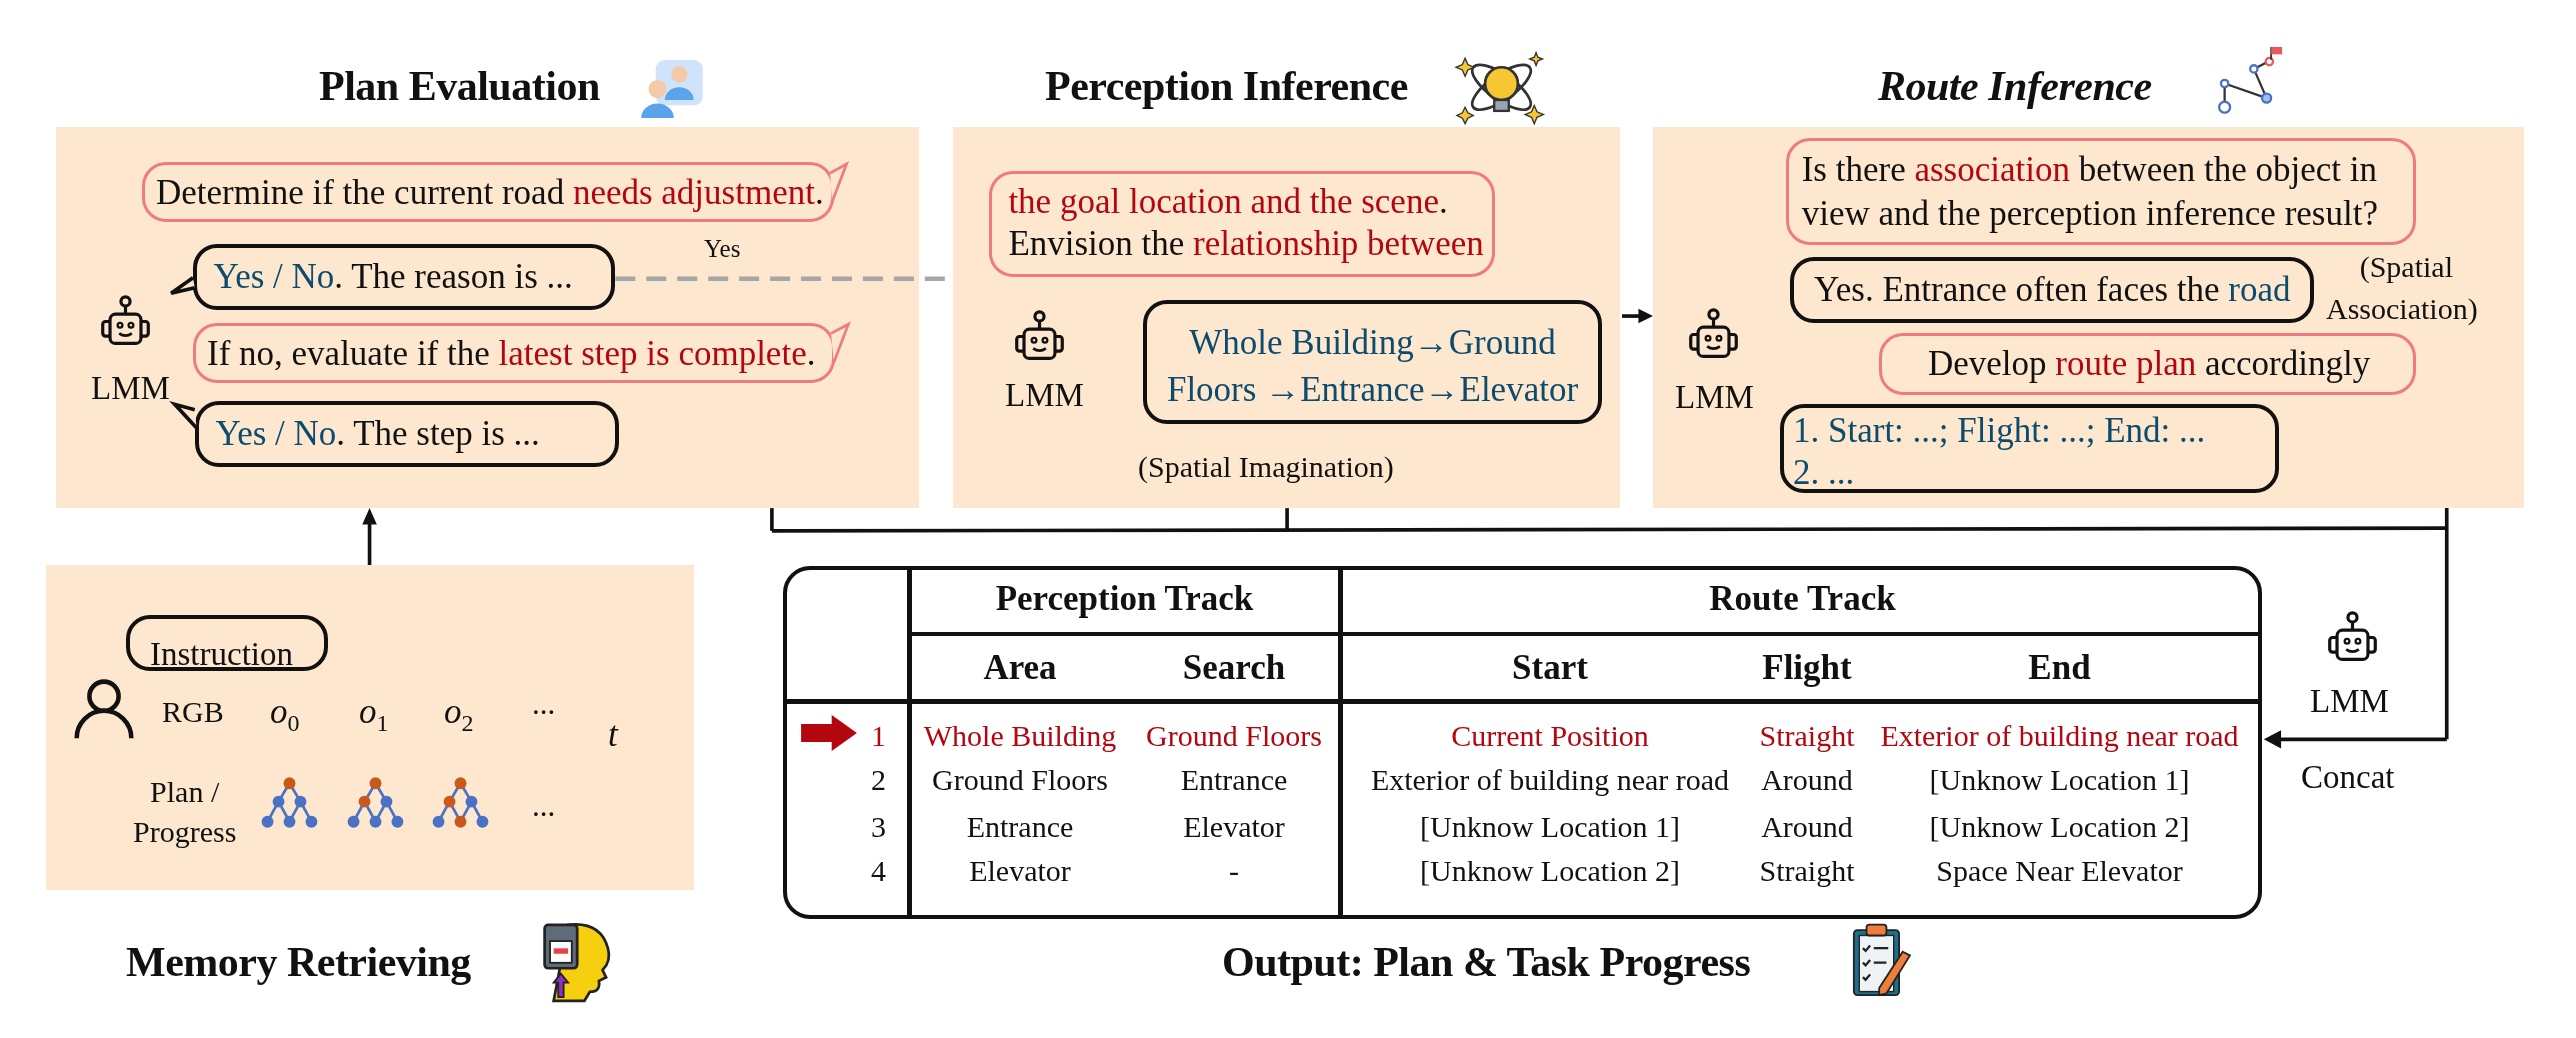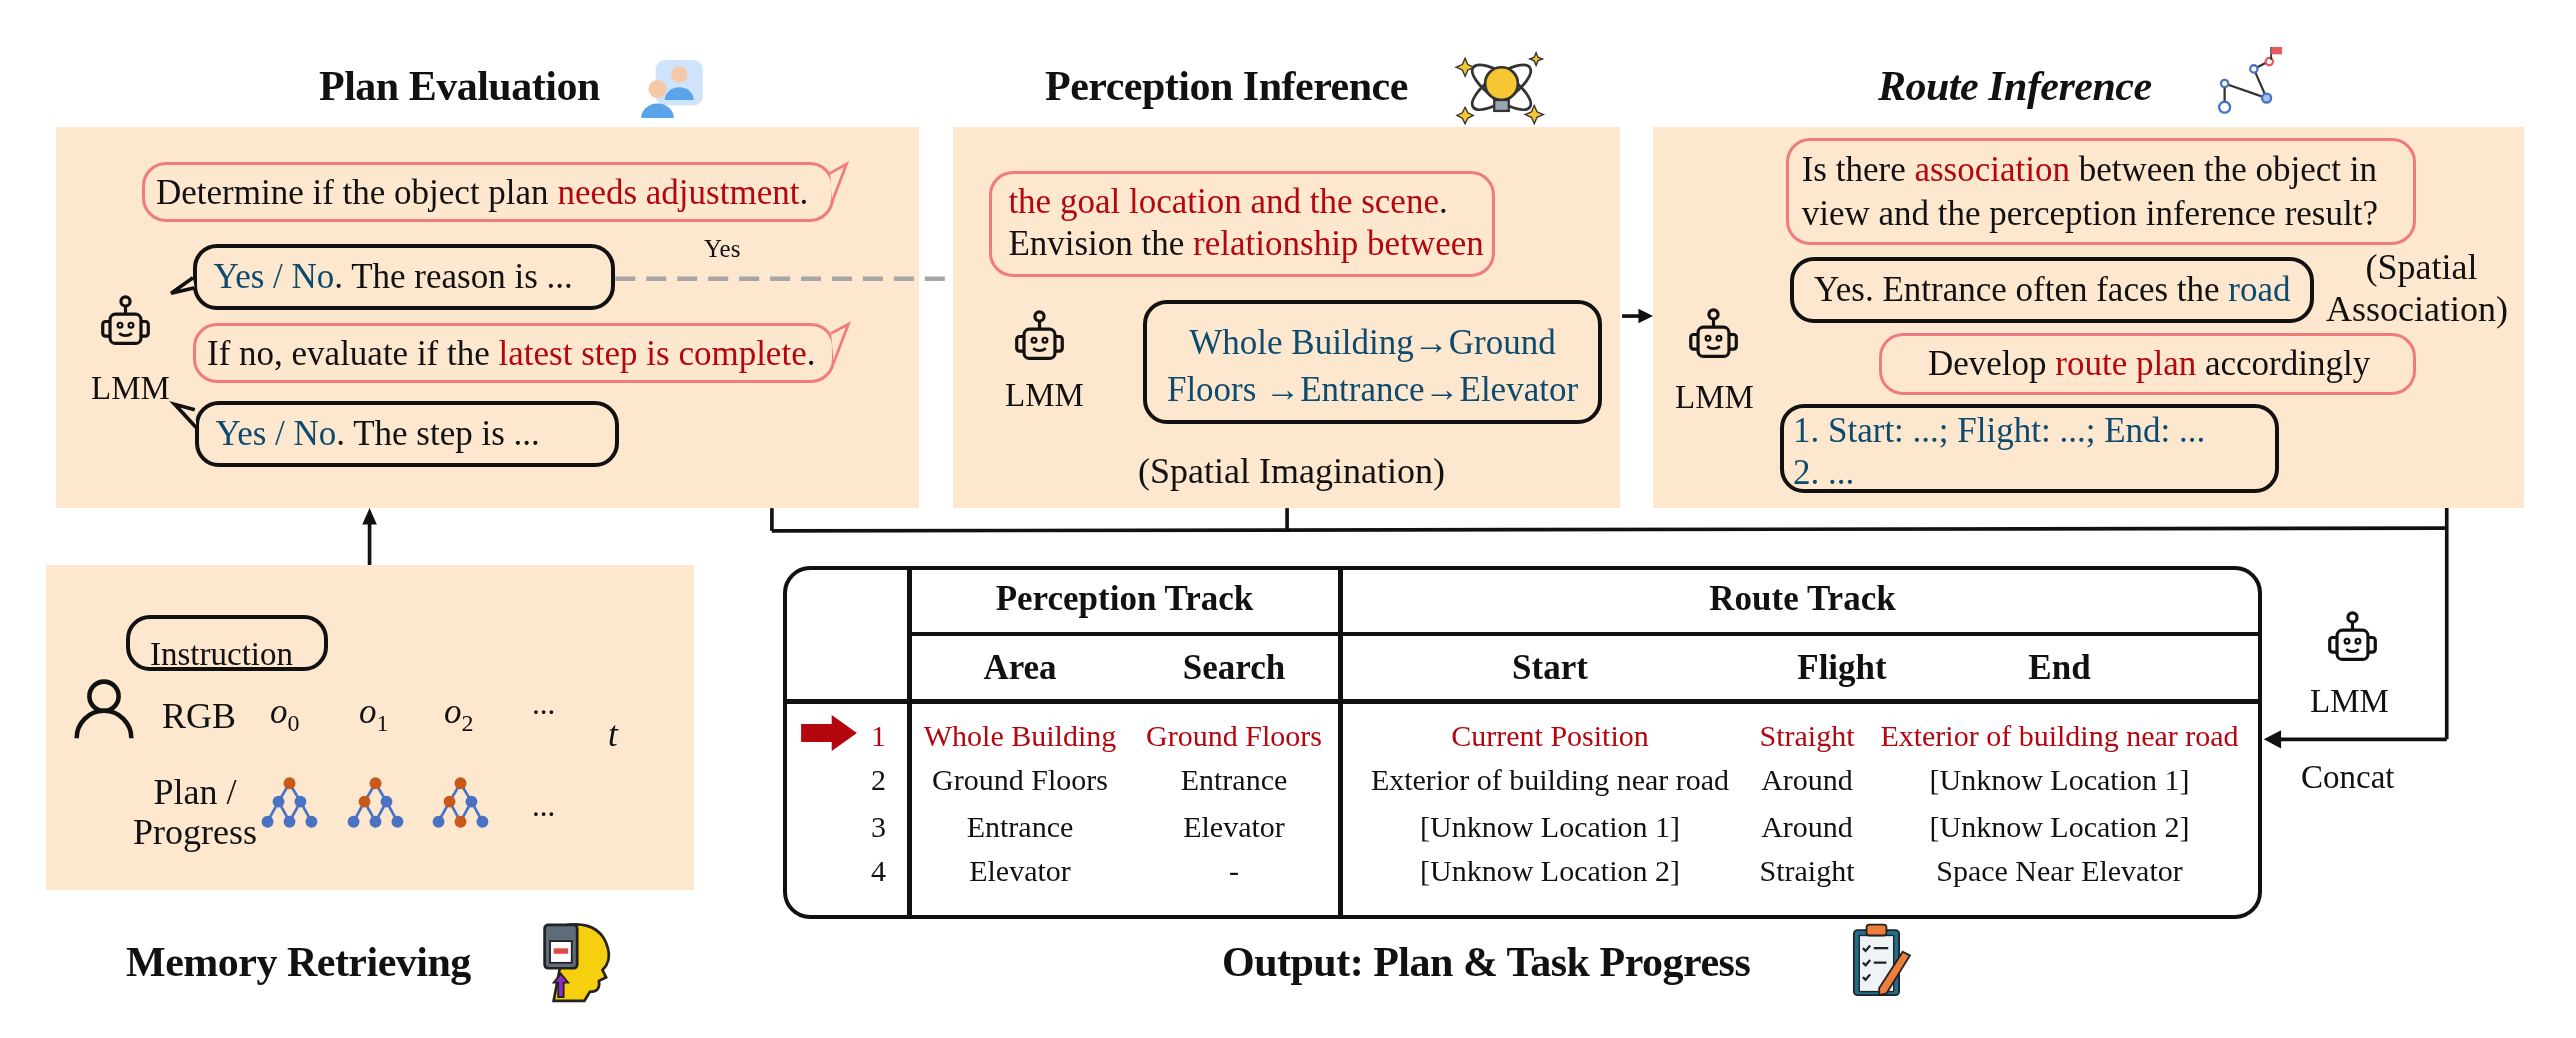--- a/index.html
+++ b/index.html
@@ -8,21 +8,21 @@
   .abs { position:absolute; }
   .title { font-weight:bold; font-size:42px; white-space:nowrap; letter-spacing:-0.5px; }
   .panel { background:#fde7cf; }
   .bubble { position:absolute; border-radius:24px; background:#fde7cf; font-size:35px;
             line-height:44px; box-sizing:border-box; white-space:nowrap; }
   .b-red { border:3.6px solid #ef7b7f; }
   .b-black { border:4.6px solid #111; }
   .red { color:#b3060e; }
   .blue { color:#0c4a6e; }
   .lmm-label { font-size:33px; }
-  .small { font-size:36px; }
+  .small { font-size:30px; }
   .line { position:absolute; background:#111; }
   .cell { position:absolute; text-align:center; white-space:nowrap; font-size:30px; }
   .hdr { font-weight:bold; font-size:35px; }
   svg { overflow:visible; }
 </style>
 </head>
 <body>
 
 <svg width="0" height="0" style="position:absolute">
   <defs>
@@ -77,21 +77,21 @@
     <circle cx="38" cy="24" r="4" fill="#fff" stroke="#4a72c4" stroke-width="2.5"></circle>
     <circle cx="55" cy="16" r="4" fill="#fff" stroke="#e8585f" stroke-width="2.5"></circle>
     <line x1="57" y1="14" x2="57" y2="0" stroke="#333" stroke-width="2"></line>
     <rect x="57" y="0" width="12" height="8" fill="#e8585f"></rect>
   </svg>
 </div>
 
 <div class="abs panel" style="left:56px; top:127px; width:863px; height:381px;"></div>
 
 <div class="bubble b-red" style="left:142px; top:162px; width:692px; height:60px; padding:5.5px 0 0 11px;">
-  <span>Determine if the object plan </span><span class="red">needs adjustment</span><span>.</span>
+  <span>Determine if the current road </span><span class="red">needs adjustment</span><span>.</span>
 </div>
 
 <div class="bubble b-black" style="left:193px; top:244px; width:422px; height:66px; padding:7.3px 0 0 16.4px;">
   <span class="blue">Yes / No</span><span>. The reason is ...</span>
 </div>
 
 <div class="bubble b-red" style="left:193px; top:323px; width:642px; height:60px; padding:5.5px 0 0 11px;">
   <span>If no, evaluate if the </span><span class="red">latest step is complete</span><span>.</span>
 </div>
 
@@ -300,21 +300,21 @@
 <div class="line" style="left:907px; top:566px; width:4.6px; height:353px;"></div>
 <div class="line" style="left:1338px; top:566px; width:4.6px; height:353px;"></div>
 <div class="line" style="left:907px; top:632px; width:1355px; height:3.6px;"></div>
 <div class="line" style="left:783px; top:699px; width:1479px; height:4.6px;"></div>
 
 <div class="cell hdr" style="left:911px; width:427px; top:579px;">Perception Track</div>
 <div class="cell hdr" style="left:1343px; width:919px; top:579px;">Route Track</div>
 <div class="cell hdr" style="left:911px; width:218px; top:648px;">Area</div>
 <div class="cell hdr" style="left:1130px; width:208px; top:648px;">Search</div>
 <div class="cell hdr" style="left:1343px; width:414px; top:648px;">Start</div>
-<div class="cell hdr" style="left:1757px; width:100px; top:648px;margin-left:35px;">Flight</div>
+<div class="cell hdr" style="left:1757px; width:100px; top:648px;">Flight</div>
 <div class="cell hdr" style="left:1857px; width:405px; top:648px;">End</div>
 
 <div class="abs" style="left:801px; top:715px;">
   <svg width="56" height="36" viewBox="0 0 62 40">
       <path d="M0 10 h34 v-10 l28 20 l-28 20 v-10 h-34 z" fill="#b3060e"></path>
     </svg>
 </div>
 
 <div id="rows">
     <div>

